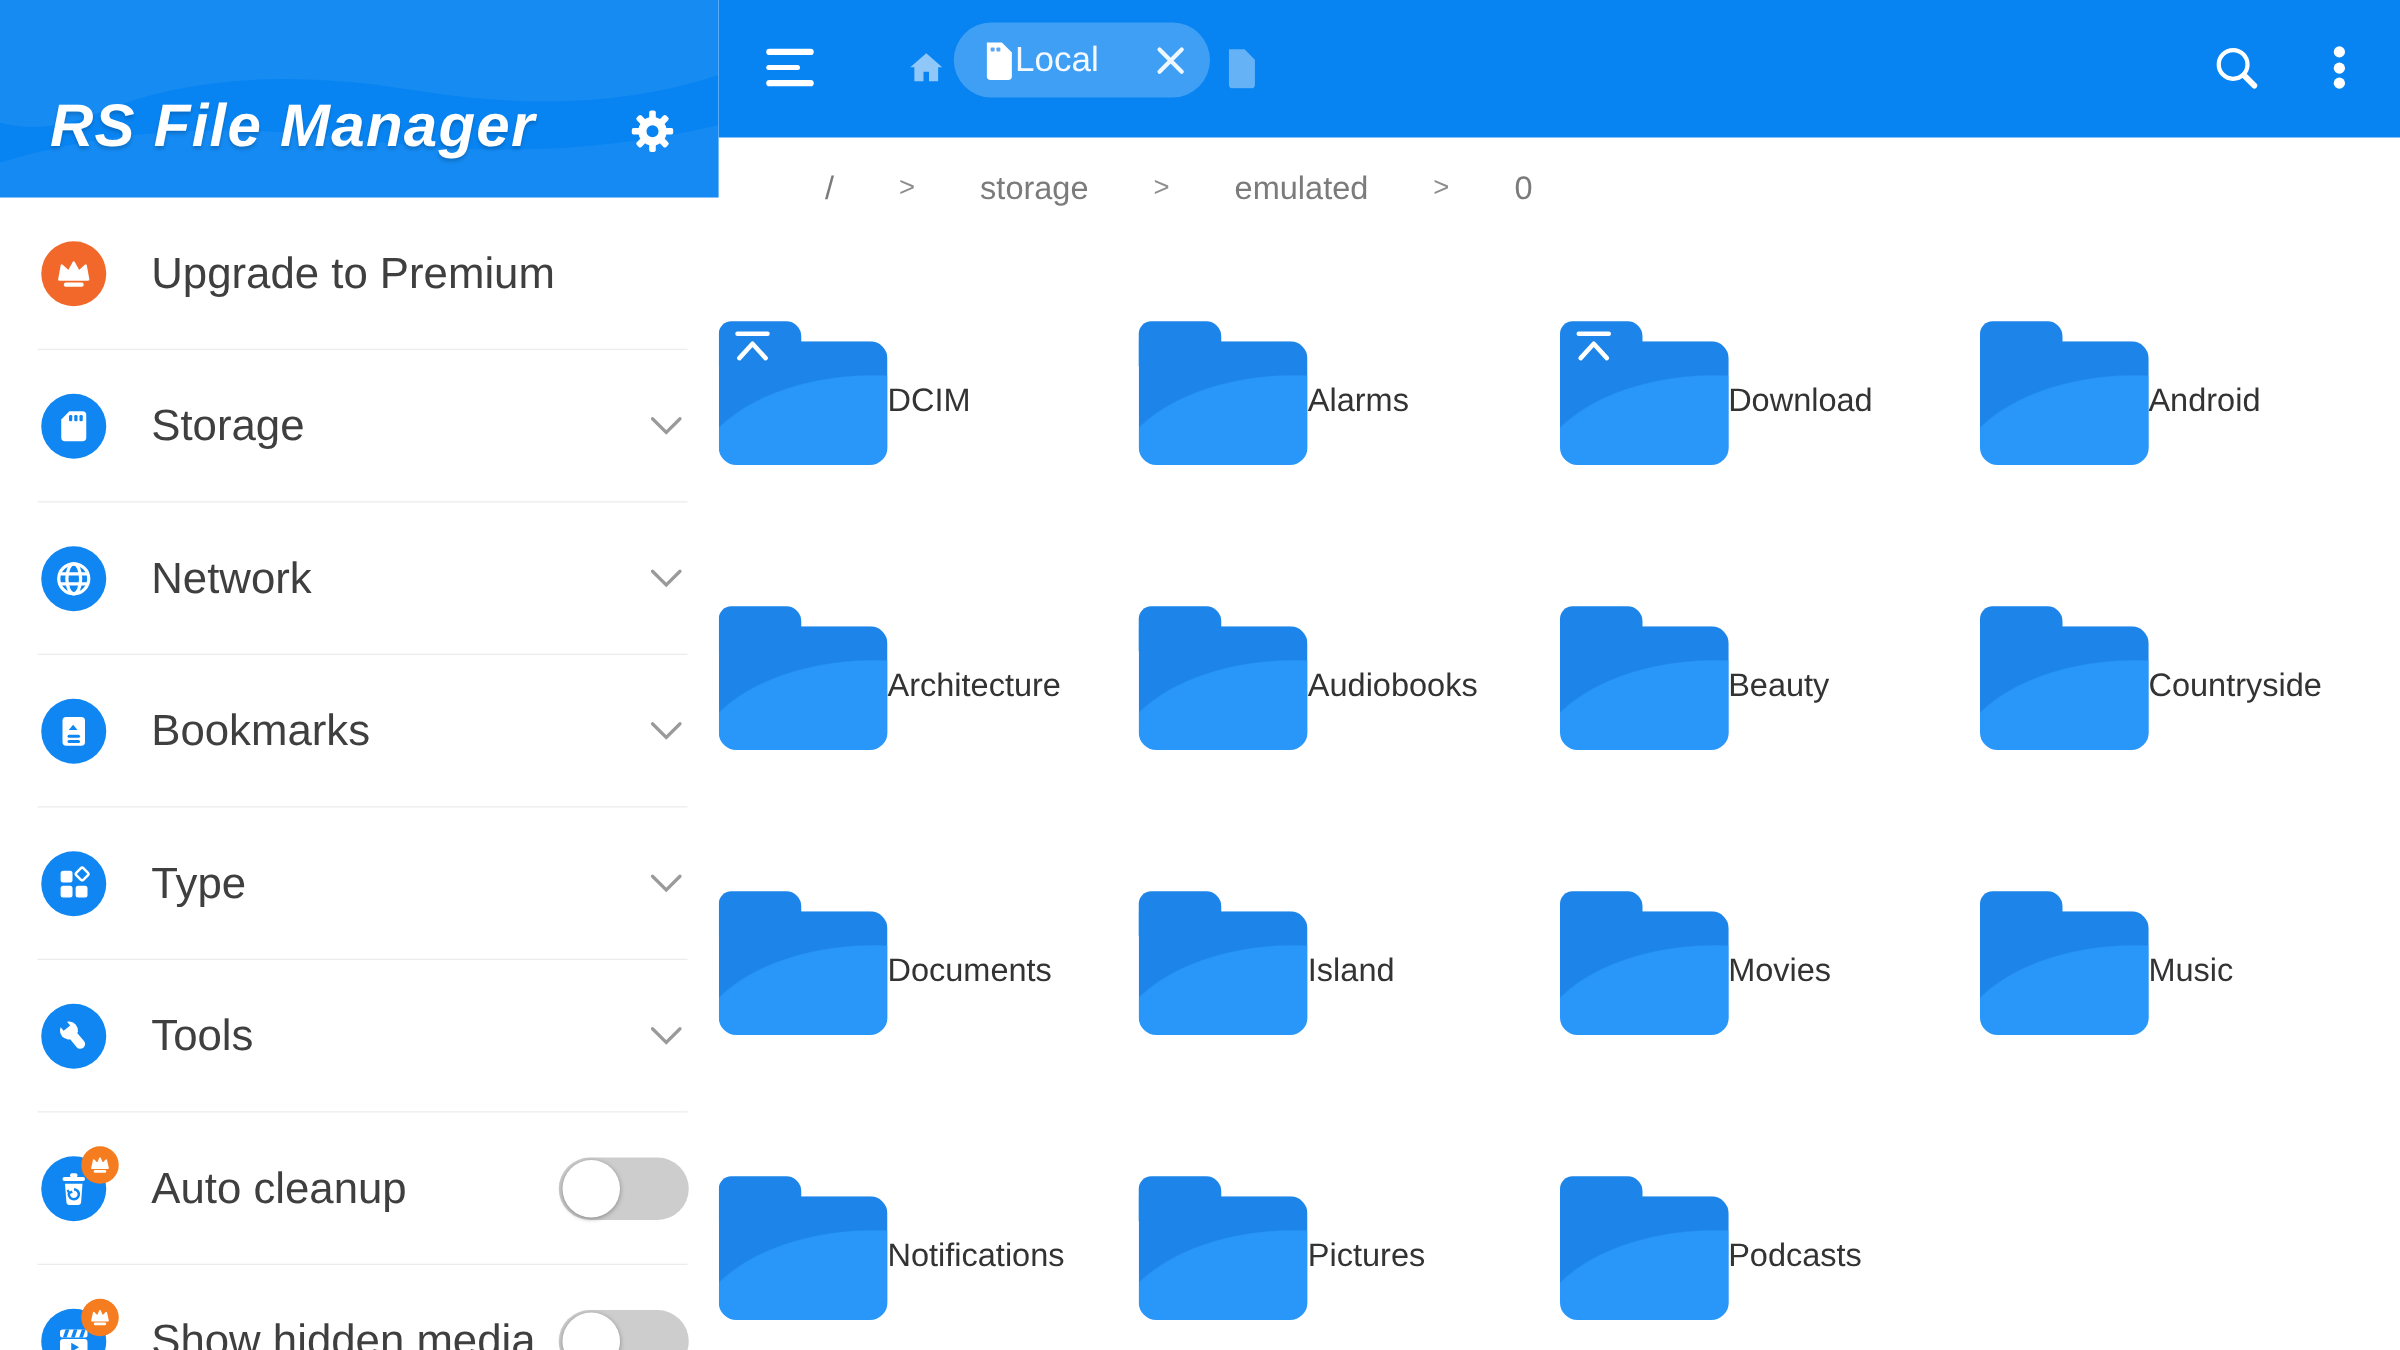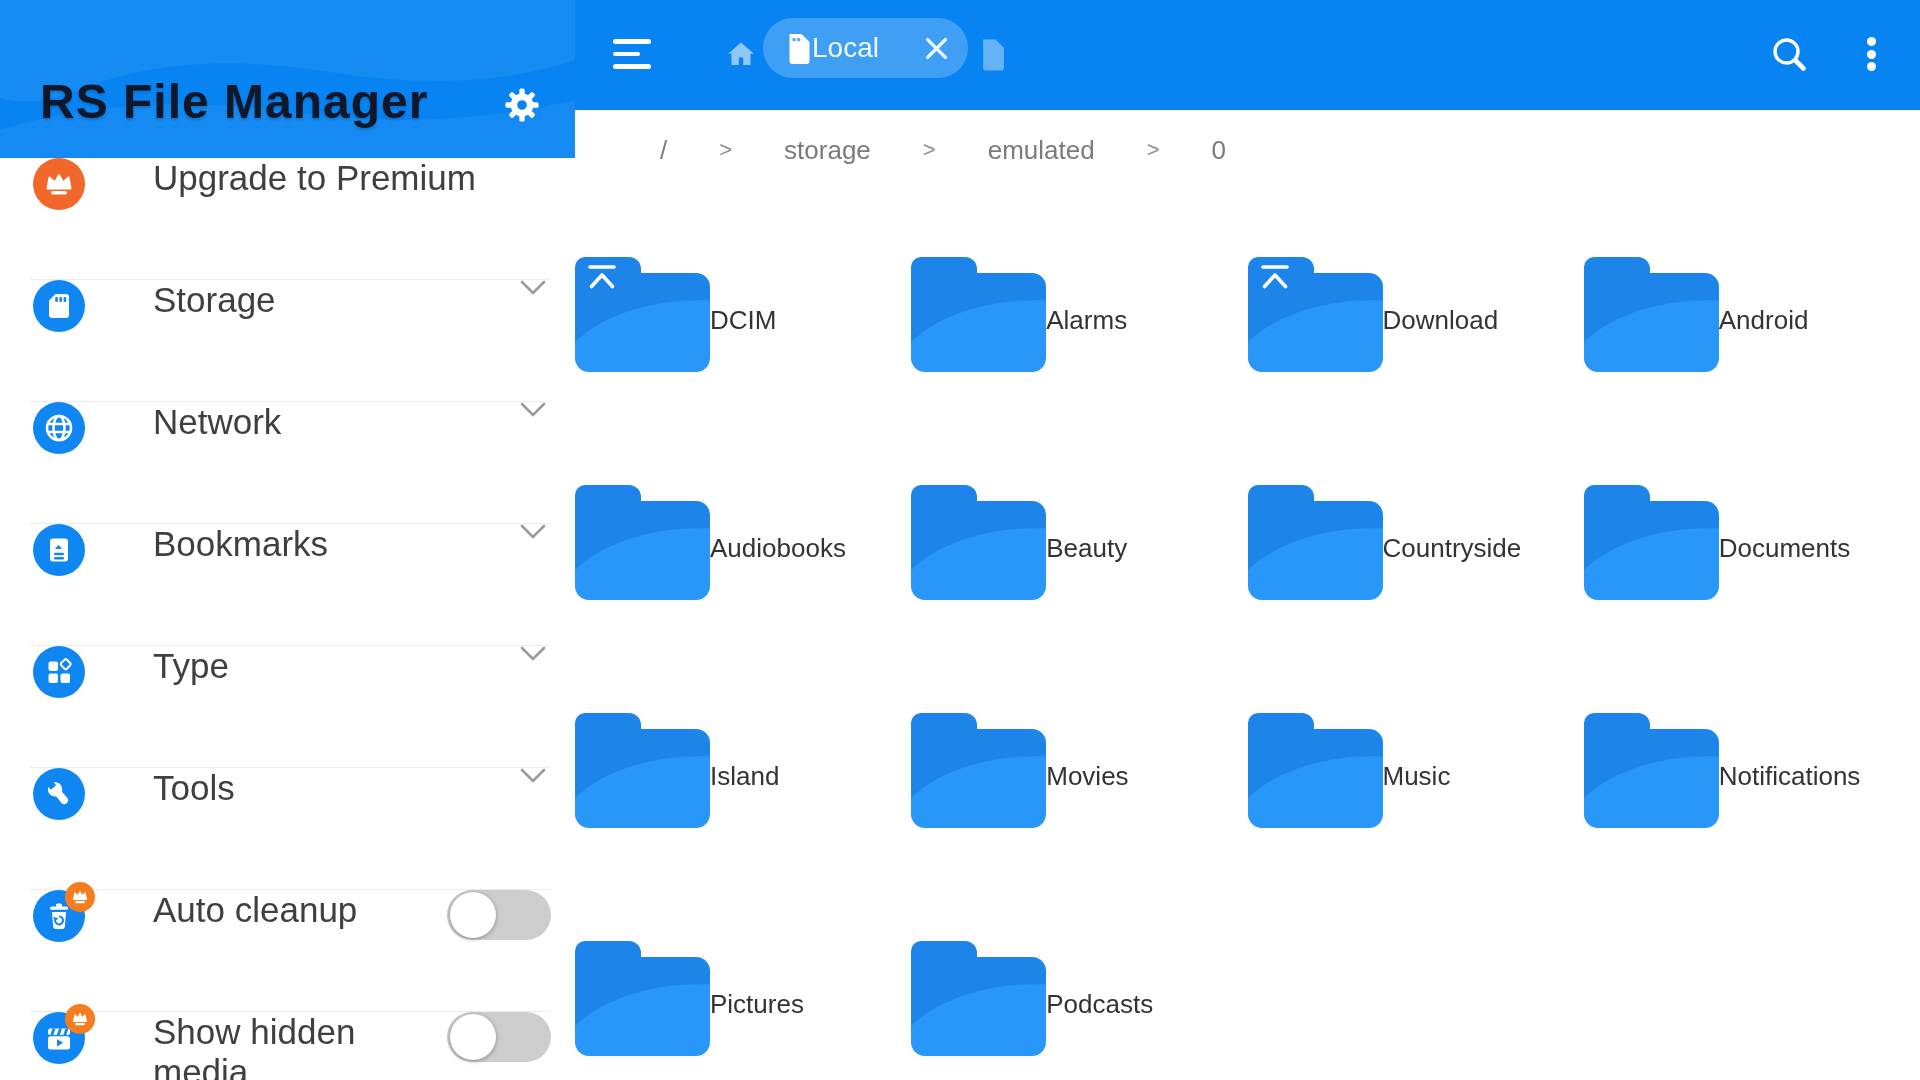--- a/index.html
+++ b/index.html
@@ -45,27 +45,27 @@
   .kebab{position:absolute;left:1867px;top:37px;width:9px;}
   .kebab i{display:block;width:9px;height:9px;border-radius:50%;background:#fff;margin-bottom:3.5px;}
 
   
   .sidebar{
     position:absolute;left:0;top:0;width:575px;height:1080px;background:#fff;z-index:2;overflow:hidden;
   }
   .sheader{position:relative;width:575px;height:158px;background:var(--topbar-blue,#0884f2);overflow:hidden;}
   .sheader svg.waves{position:absolute;left:0;top:0;}
   .apptitle{
-    position:absolute;left:40px;top:74px;color:#0f172a;font-size:48px;font-weight:bold;
+    position:absolute;left:40px;top:74px;color:#ffffff;font-size:48px;font-weight:bold;font-style:italic;
     letter-spacing:1px;text-shadow:0 2px 3px rgba(0,0,0,0.18);
   }
   .gear{position:absolute;right:36px;top:88px;cursor:pointer;}
 
   .srow{
-    position:relative;height:122px;display:flex;align-items:flex-start;gap:32px;
+    position:relative;height:122px;display:flex;align-items:center;
   }
   .srow::after{
     content:"";position:absolute;left:30px;right:25px;bottom:0;height:1px;background:var(--divider,#ececec);
   }
   .srow:last-child::after{display:none;}
   .circle{
     width:52px;height:52px;border-radius:50%;background:var(--icon-circle-blue,#0f86f2);
     margin-left:33px;flex-shrink:0;display:flex;align-items:center;justify-content:center;
   }
   .circle.orange{background:var(--premium-orange,#f1682a);}
@@ -363,20 +363,28 @@
 
       <div class="cell">
         <div class="folder">
           <div class="ftab"></div>
           <div class="fbody"></div>
 
         </div>
         <div class="flabel">Android</div>
       </div>
 
+      <div class="cell">
+        <div class="folder">
+          <div class="ftab"></div>
+          <div class="fbody"></div>
+
+        </div>
+        <div class="flabel">Architecture</div>
+      </div>
 
       <div class="cell">
         <div class="folder">
           <div class="ftab"></div>
           <div class="fbody"></div>
 
         </div>
         <div class="flabel">Audiobooks</div>
       </div>
 

